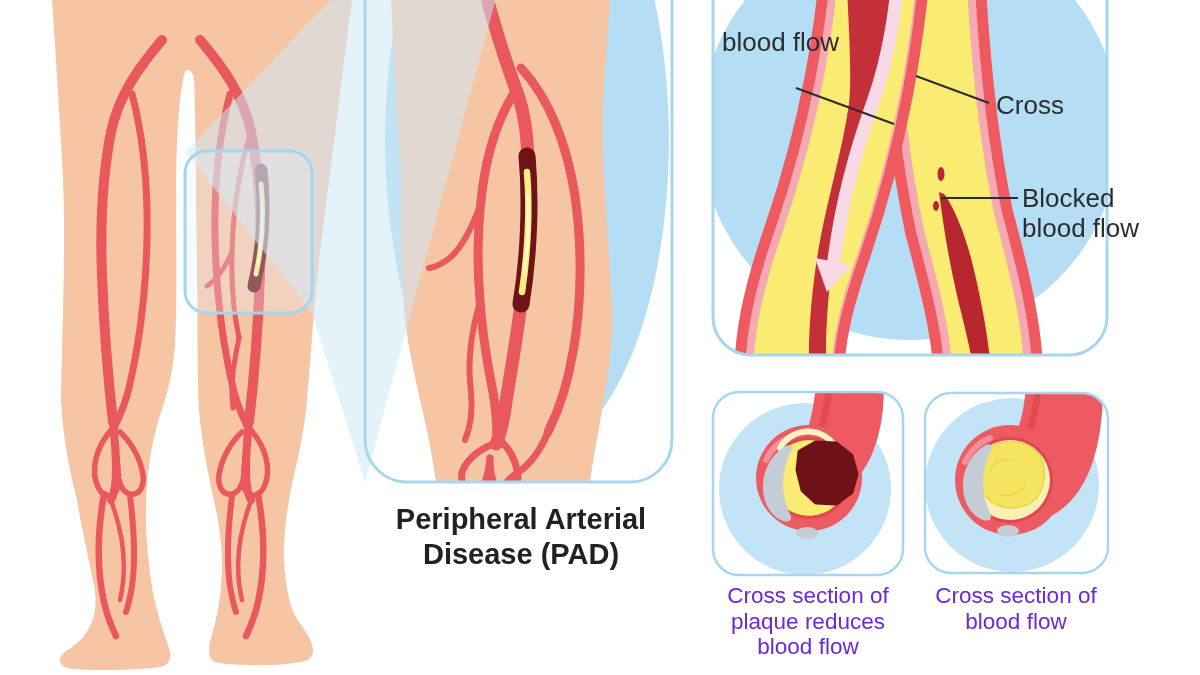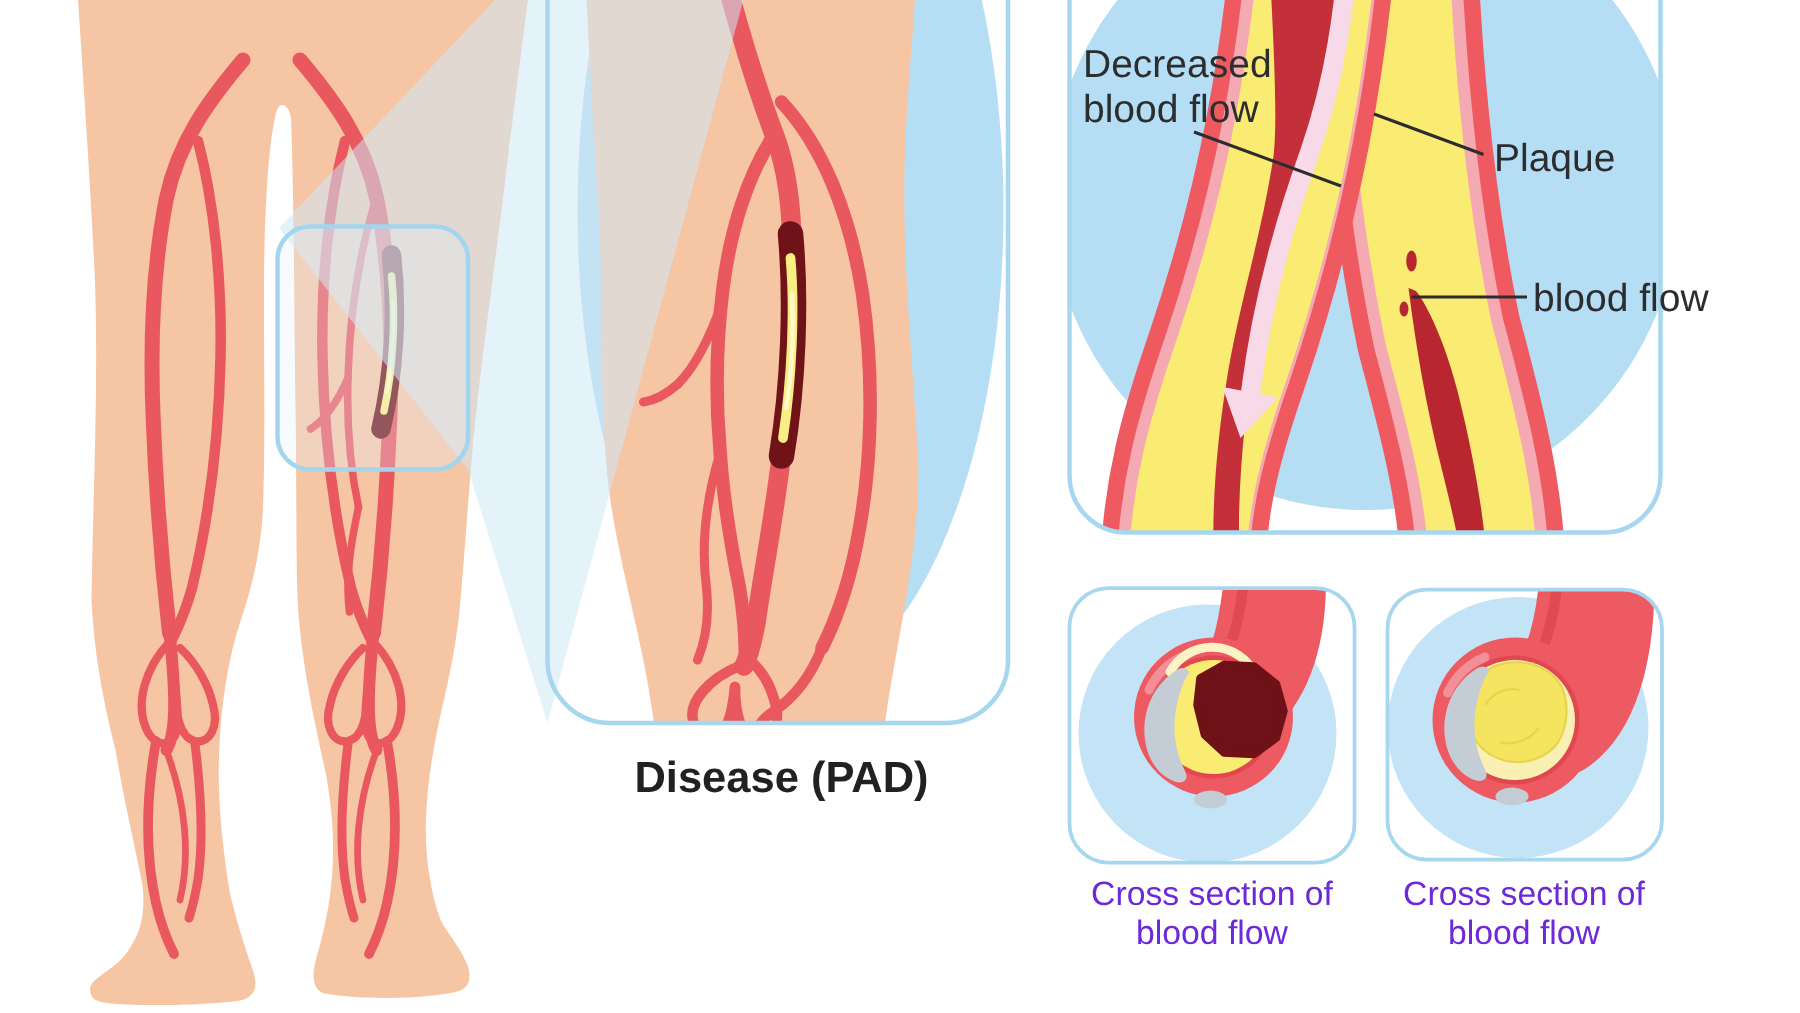--- a/index.html
+++ b/index.html
@@ -241,38 +241,40 @@
         M 984,446 C 970,455 962,471 963,489 C 964,504 972,516 983,520
         C 989,522 993,519 990,513 C 983,499 981,483 985,467
         C 987,458 990,451 993,447 C 990,443 987,444 984,446 Z"></path>
       <ellipse cx="1008" cy="531" rx="11" ry="6" fill="#C4CCD5"></ellipse>
     </g>
     <rect x="925" y="393" width="183" height="180" rx="26" fill="none" stroke="#A6D7EF" stroke-width="2.5"></rect>
   </g>
 </svg>
 
   <div class="lbl" style="left:722px;top:27px;">
-    <span>Decreased</span>
     <span>blood flow</span>
   </div>
 
   <div class="lbl" style="left:996px;top:90px;">
-    <span>Plaque</span>
+    <span>Cross</span>
   </div>
 
   <div class="lbl" style="left:1022px;top:183px;">
+    <span>Blocked</span>
     <span>blood flow</span>
   </div>
 
   <div class="title">
+    <span>Peripheral Arterial</span>
     <span>Disease (PAD)</span>
   </div>
 
   <div class="caption cap-left">
     <span>Cross section of</span>
+    <span>plaque reduces</span>
     <span>blood flow</span>
   </div>
 
   <div class="caption cap-right">
     <span>Cross section of</span>
     <span>blood flow</span>
   </div>
 
 </div>
 

